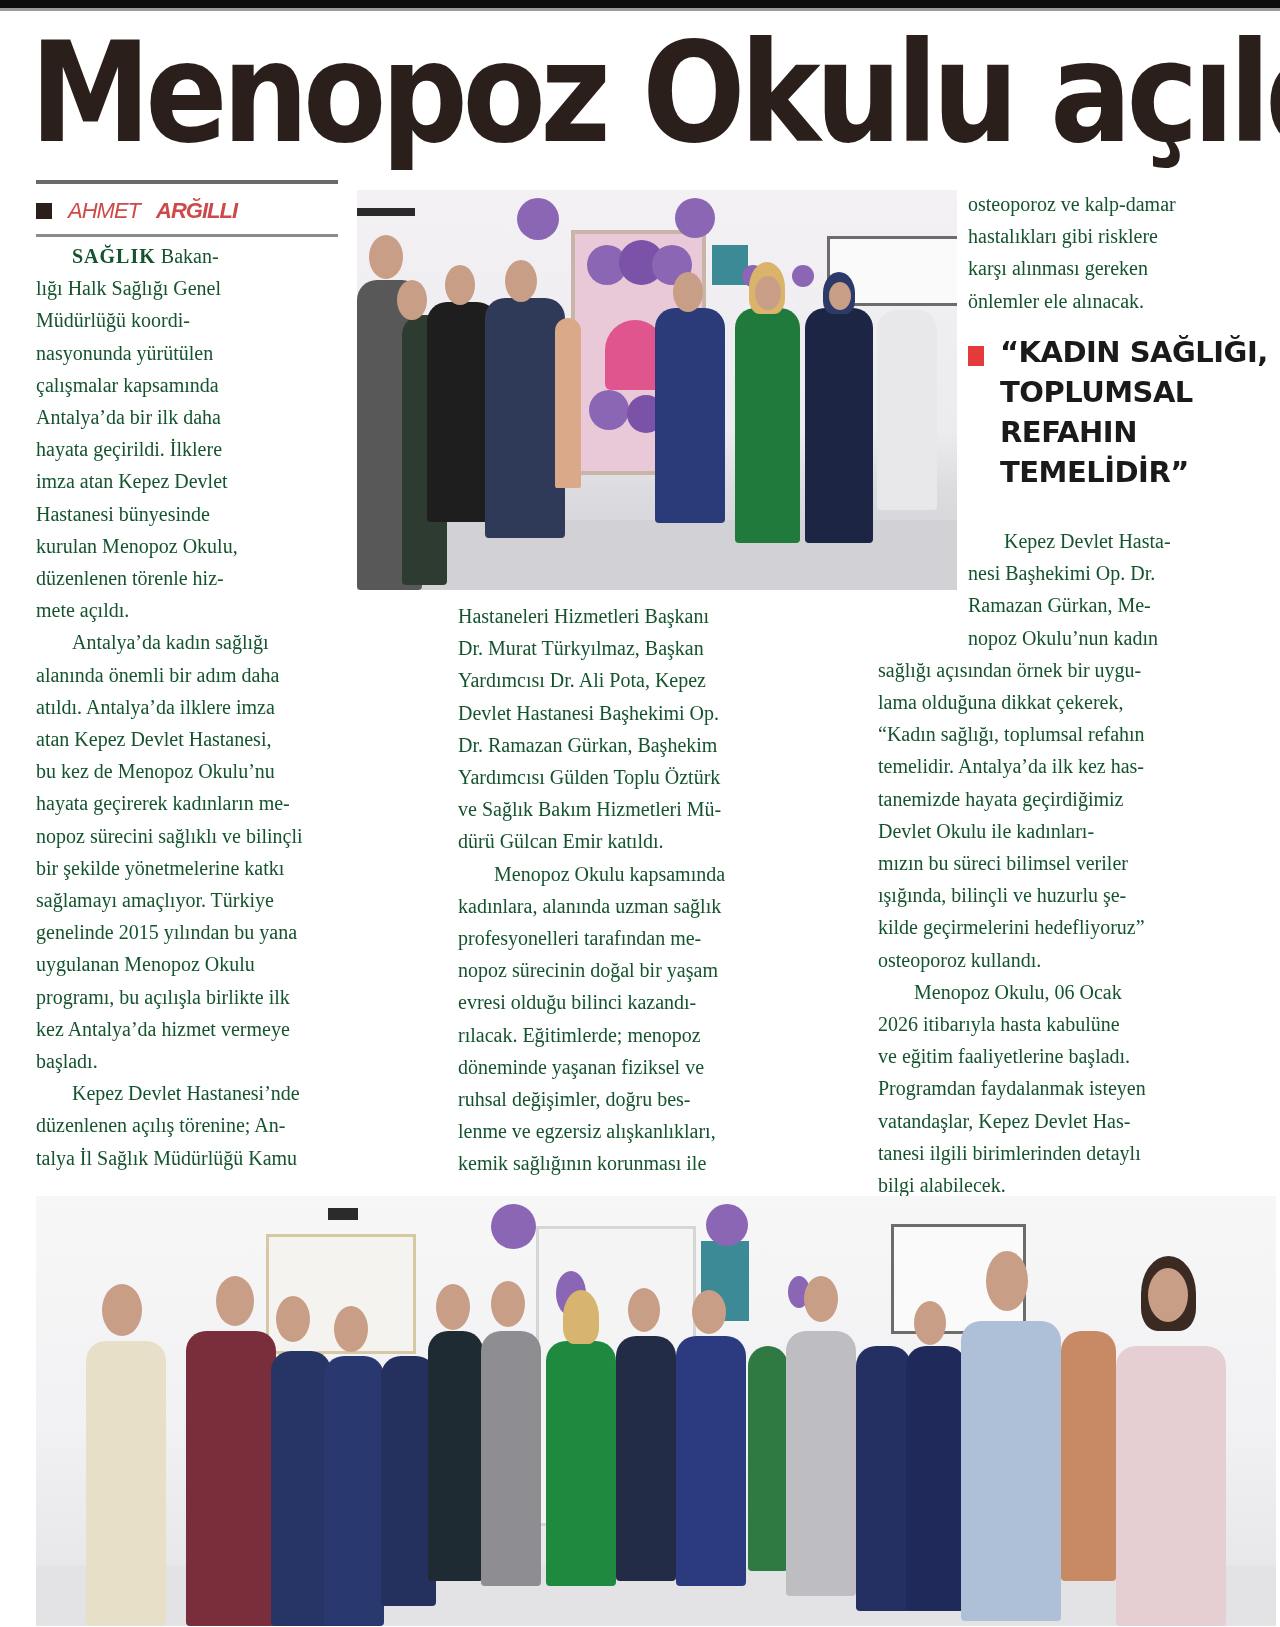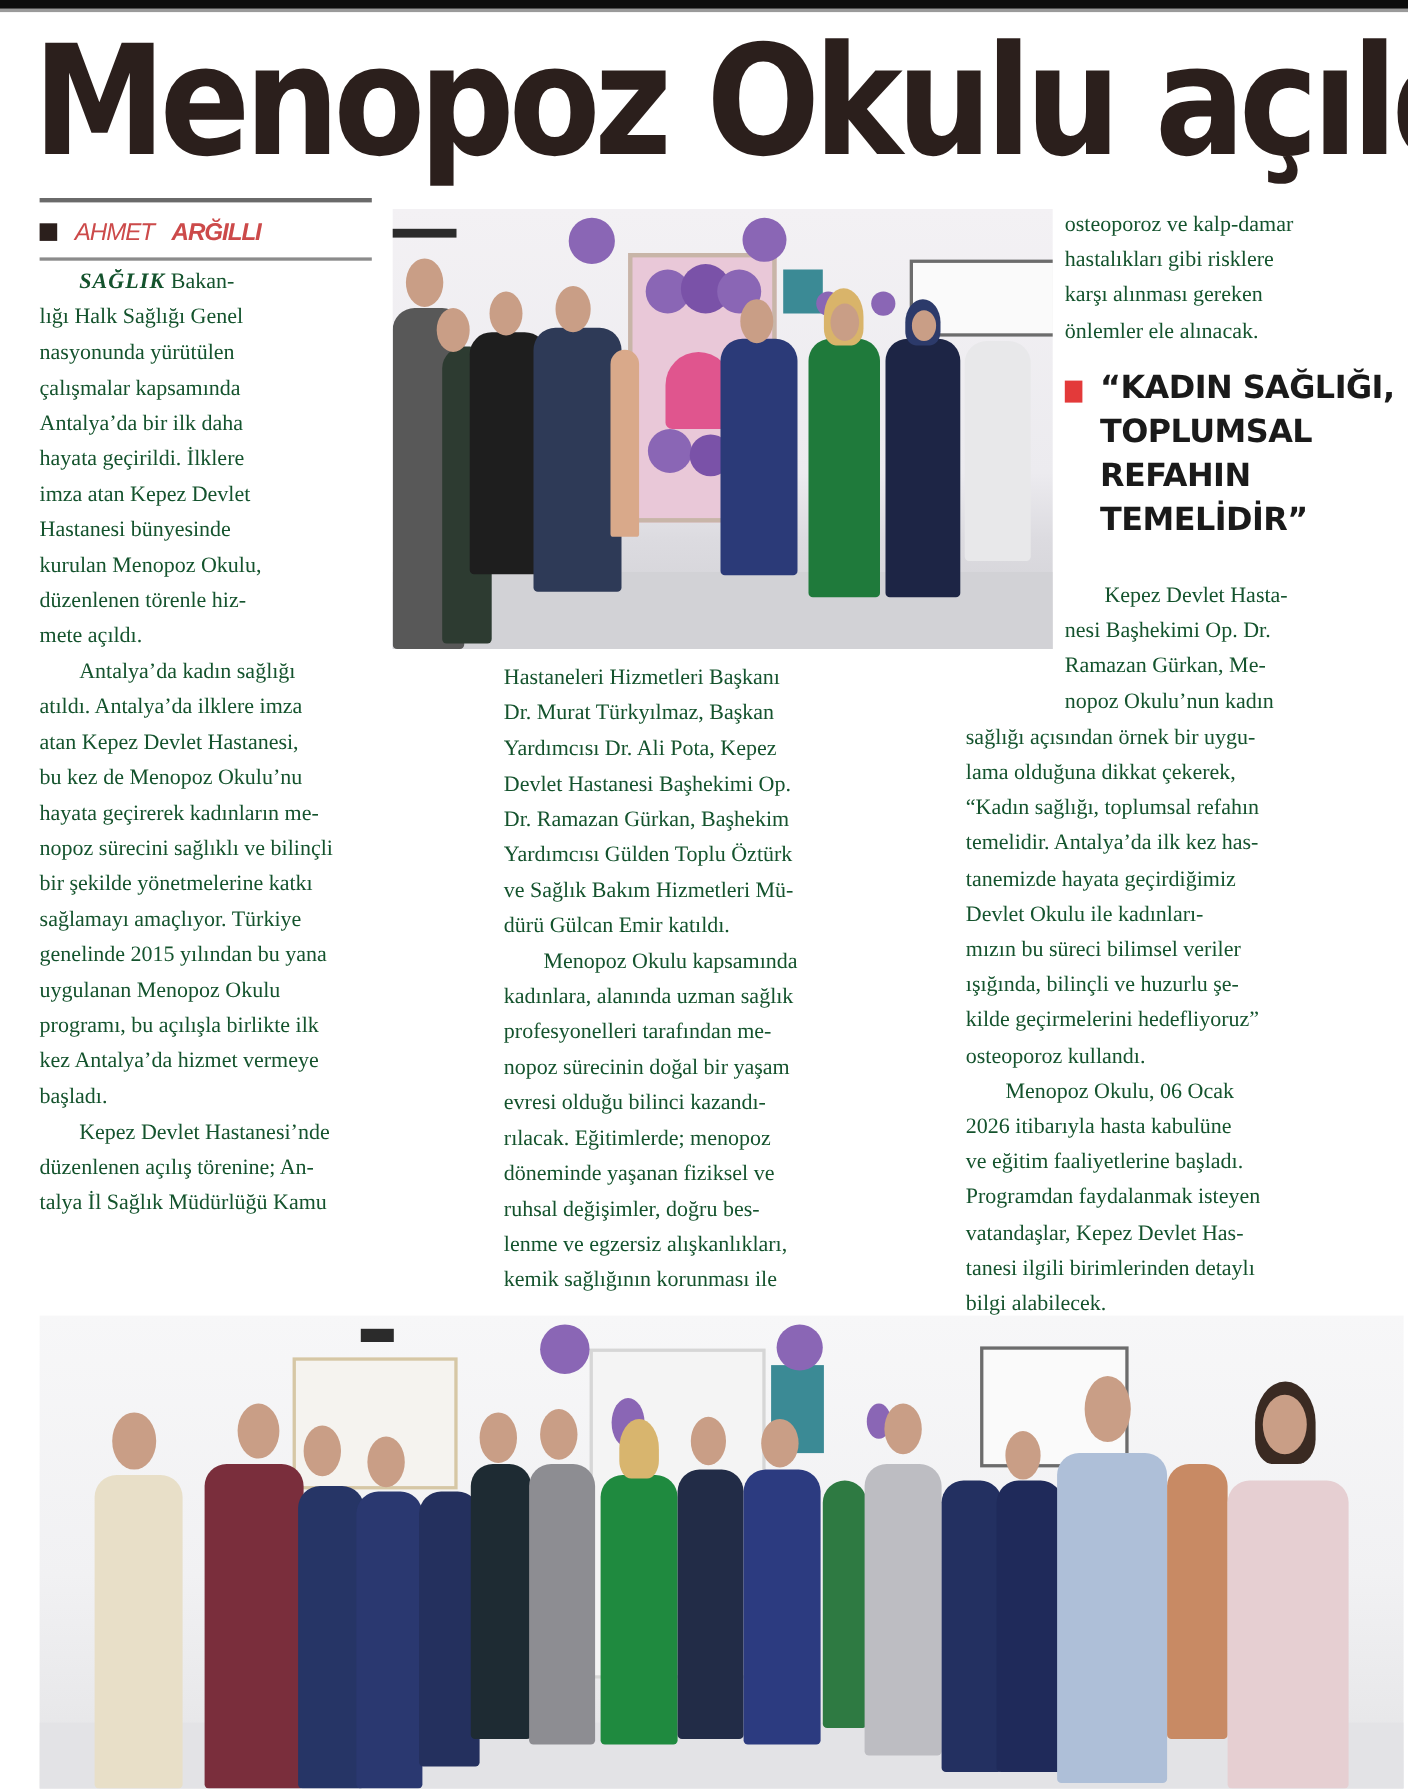--- a/index.html
+++ b/index.html
@@ -21,21 +21,21 @@
   .rule.bottom { left: 36px; top: 234px; width: 302px; height: 3px; background: #8b8b8b; }
 
   .byline { position: absolute; left: 36px; top: 196px; height: 30px; display: flex; align-items: center; gap: 16px; }
   .byline .square { width: 16px; height: 16px; background: #2b1f1c; }
   .byline .first { font-family: "Liberation Sans", sans-serif; font-style: italic; font-size: 22px; color: #cc4a4a; letter-spacing: -1px; }
   .byline .last { font-family: "Liberation Sans", sans-serif; font-style: italic; font-weight: bold; font-size: 22px; color: #cc4a4a; letter-spacing: -1px; }
 
   .col { position: absolute; font-size: 20px; line-height: 32.2px; color: #14532d; }
   .col p { text-indent: 0; }
   .col .line { display: block; white-space: nowrap; }
-  .col .lead { font-weight: bold; letter-spacing: 1px; font-style: italic; }
+  .col .lead { font-weight: bold; letter-spacing: 1px; }
 
   .col1 { left: 36px; top: 240px; width: 390px; }
   .col2 { left: 458px; top: 600px; width: 390px; }
   .col3-top { left: 968px; top: 188px; width: 300px; }
   .col3-body { left: 878px; top: 525px; width: 390px; }
 
   .subhead { position: absolute; left: 968px; top: 332px; width: 300px; display: flex; }
   .subhead .sq { position: absolute; left: 0; top: 14px; width: 16px; height: 20px; background: #e33a3a; }
   .subhead .txt {
     margin-left: 32px; font-family: "DejaVu Sans", "Liberation Sans", sans-serif; font-weight: bold;
@@ -70,32 +70,34 @@
   <span class="square"></span>
   <span class="first">AHMET</span>
   <span class="last">ARĞILLI</span>
 </div>
 <div class="rule bottom"></div>
 
 <div class="col col1">
   <p>
     <span class="line" style="padding-left:36px"><span class="lead">SAĞLIK</span><span> Bakan-</span></span>
     <span class="line">lığı Halk Sağlığı Genel</span>
+    <span class="line">Müdürlüğü koordi-</span>
     <span class="line">nasyonunda yürütülen</span>
     <span class="line">çalışmalar kapsamında</span>
     <span class="line">Antalya’da bir ilk daha</span>
     <span class="line">hayata geçirildi. İlklere</span>
     <span class="line">imza atan Kepez Devlet</span>
     <span class="line">Hastanesi bünyesinde</span>
     <span class="line">kurulan Menopoz Okulu,</span>
     <span class="line">düzenlenen törenle hiz-</span>
     <span class="line">mete açıldı.</span>
   </p>
   <p>
     <span class="line" style="padding-left:36px">Antalya’da kadın sağlığı</span>
+    <span class="line">alanında önemli bir adım daha</span>
     <span class="line">atıldı. Antalya’da ilklere imza</span>
     <span class="line">atan Kepez Devlet Hastanesi,</span>
     <span class="line">bu kez de Menopoz Okulu’nu</span>
     <span class="line">hayata geçirerek kadınların me-</span>
     <span class="line">nopoz sürecini sağlıklı ve bilinçli</span>
     <span class="line">bir şekilde yönetmelerine katkı</span>
     <span class="line">sağlamayı amaçlıyor. Türkiye</span>
     <span class="line">genelinde 2015 yılından bu yana</span>
     <span class="line">uygulanan Menopoz Okulu</span>
     <span class="line">programı, bu açılışla birlikte ilk</span>

